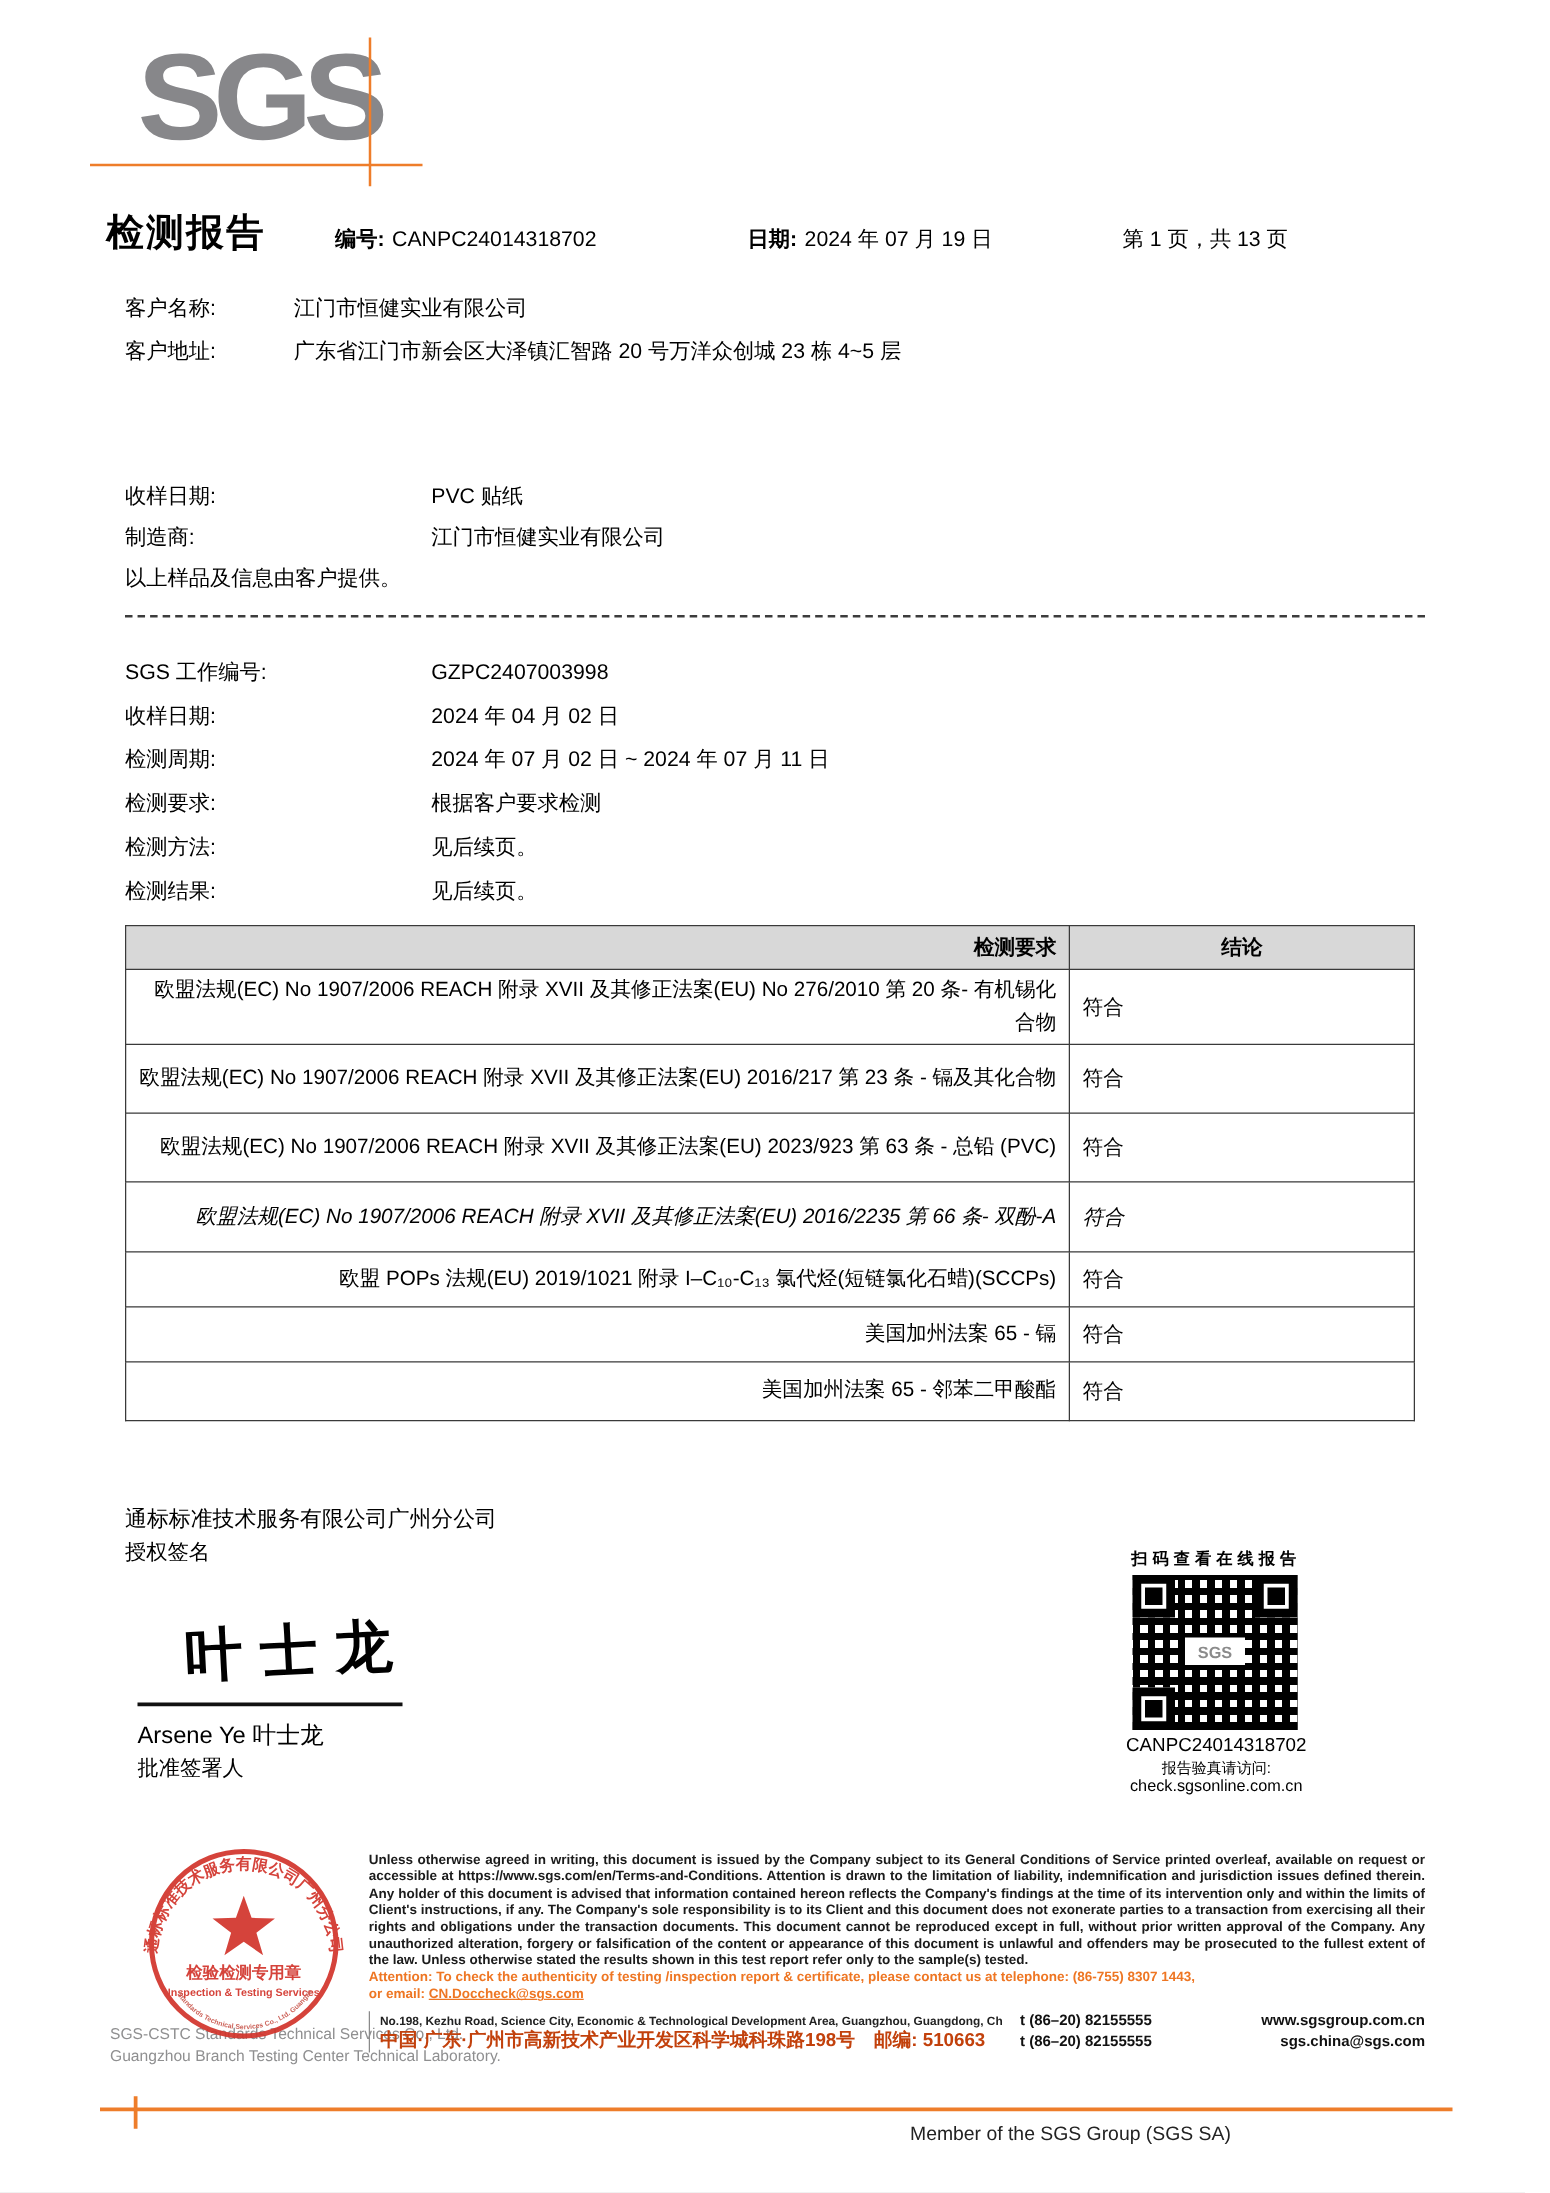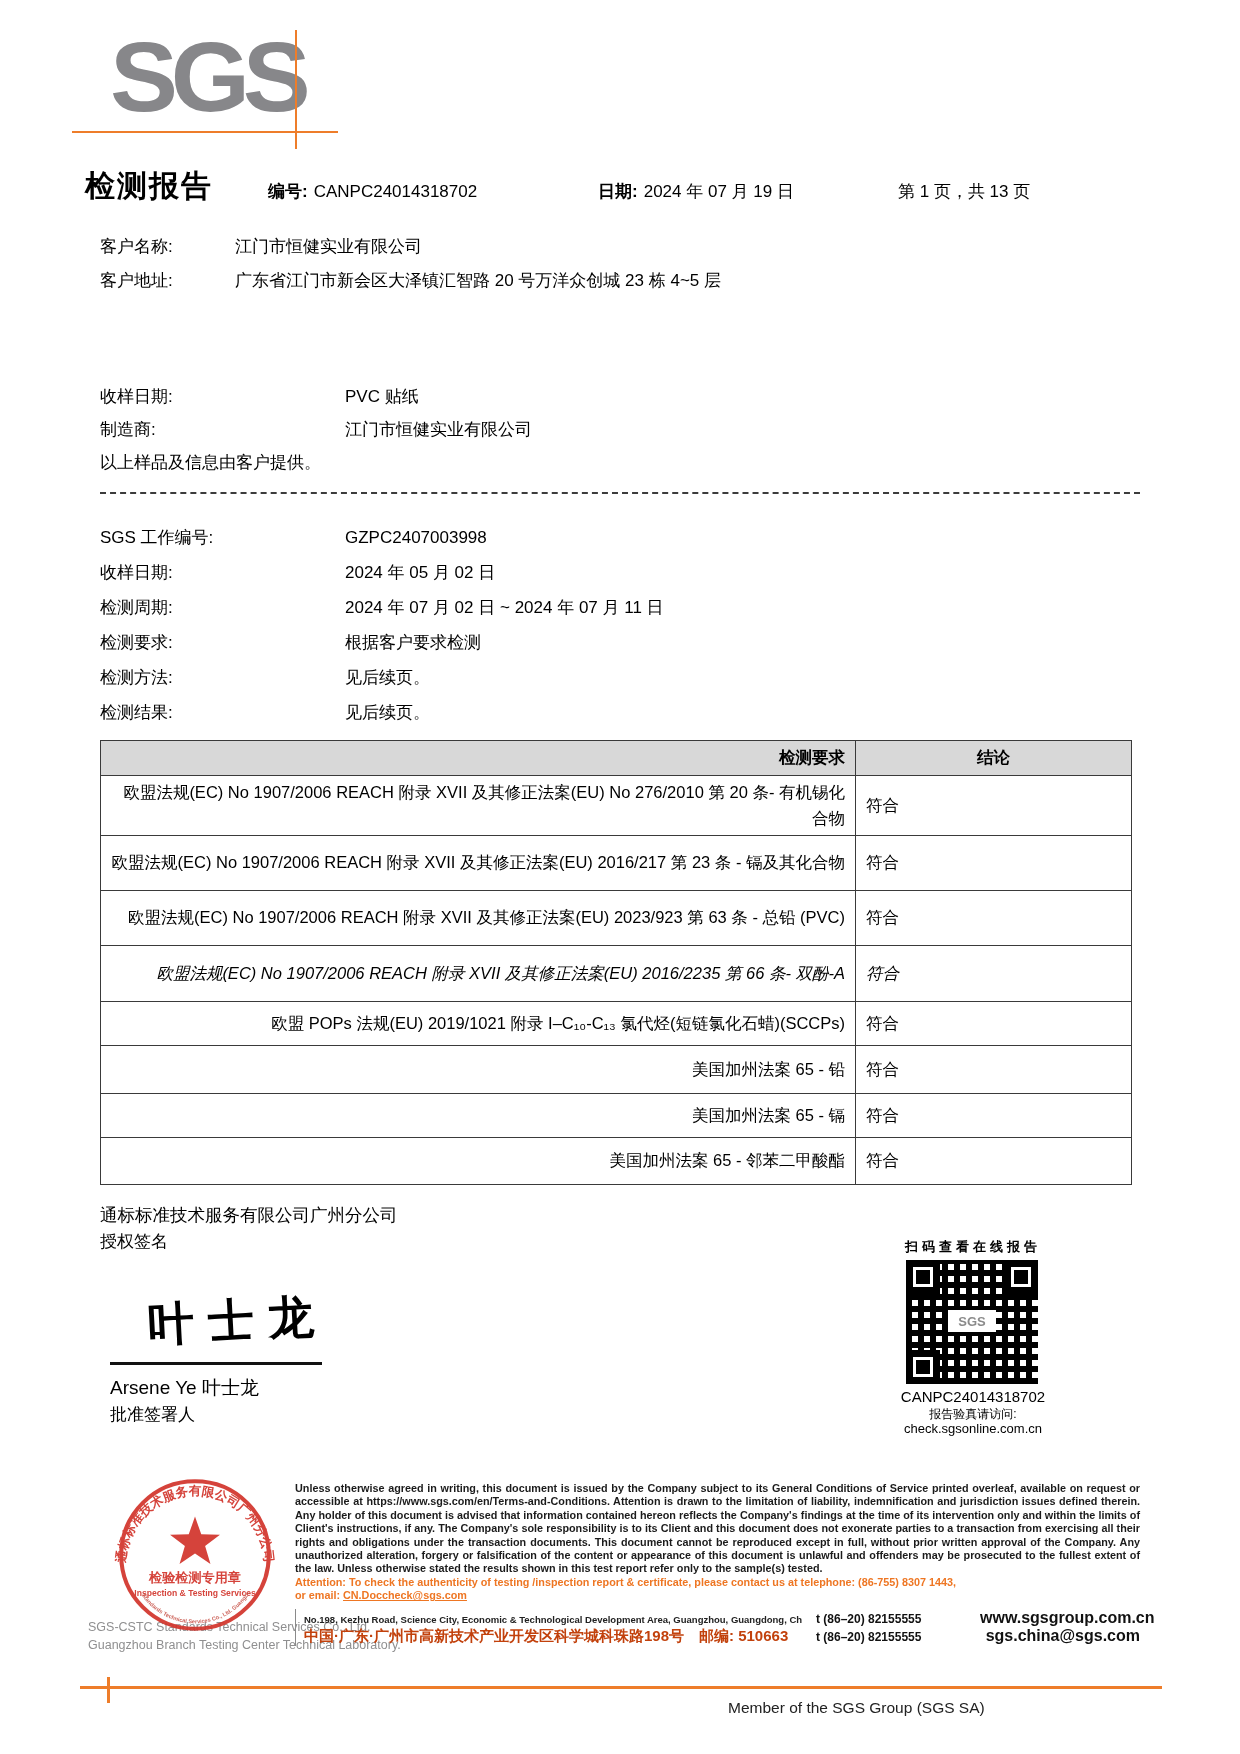--- a/index.html
+++ b/index.html
@@ -48,21 +48,21 @@
   .stamp{position:absolute;left:104px;top:1464px;width:182px;height:182px;opacity:.92;}
   .footer-right{position:absolute;left:295px;top:1482px;width:845px;}
   .legal{font-size:10.8px;line-height:13.4px;font-weight:700;color:#1b1b1b;text-align:justify;margin:0;}
   .attn{font-size:10.8px;line-height:13.4px;font-weight:700;color:#ee7623;margin:0;}
   .attn a,.u{color:#ee7623;text-decoration:underline;}
   .addr-block{margin-top:6px;border-left:1.5px solid #8a8a8a;padding-left:8px;}
   .addr-row{display:flex;align-items:baseline;gap:14px;}
   .addr-en{flex:1;font-size:9.5px;font-weight:700;color:#222;white-space:nowrap;overflow:hidden;}
   .addr-cn{flex:1;font-size:15px;font-weight:700;color:#c2410c;white-space:nowrap;overflow:hidden;}
   .addr-tel{width:150px;font-size:12px;font-weight:700;color:#111;white-space:nowrap;}
-  .addr-site{width:160px;font-size:16px;font-weight:700;color:#111;text-align:right;white-space:nowrap;}
+  .addr-site{width:160px;font-size:12px;font-weight:700;color:#111;text-align:right;white-space:nowrap;}
   .bottom-rule{position:absolute;left:80px;top:1686px;width:1082px;height:2.5px;background:#ee7d2a;}
   .bottom-tick{position:absolute;left:107px;top:1677px;width:2.5px;height:26px;background:#ee7d2a;}
   .member{position:absolute;left:728px;top:1699px;font-size:15.5px;color:#222;}
 </style>
 </head>
 <body>
 
 <div class="page">
 
   <div class="sgs-logo">SGS</div>
@@ -87,21 +87,21 @@
   <div class="abs fs17" style="left:345px;top:386px;">PVC 贴纸</div>
   <div class="abs fs17" style="left:100px;top:419px;">制造商:</div>
   <div class="abs fs17" style="left:345px;top:419px;">江门市恒健实业有限公司</div>
   <div class="abs fs17" style="left:100px;top:452px;">以上样品及信息由客户提供。</div>
 
   <div class="dashes"></div>
 
   <div class="abs fs17" style="left:100px;top:527px;">SGS 工作编号:</div>
   <div class="abs fs17" style="left:345px;top:527px;">GZPC2407003998</div>
   <div class="abs fs17" style="left:100px;top:562px;">收样日期:</div>
-  <div class="abs fs17" style="left:345px;top:562px;">2024 年 05 月 02 日</div>
+  <div class="abs fs17" style="left:345px;top:562px;">2024 年 04 月 02 日</div>
   <div class="abs fs17" style="left:100px;top:597px;">检测周期:</div>
   <div class="abs fs17" style="left:345px;top:597px;">2024 年 07 月 02 日 ~ 2024 年 07 月 11 日</div>
   <div class="abs fs17" style="left:100px;top:632px;">检测要求:</div>
   <div class="abs fs17" style="left:345px;top:632px;">根据客户要求检测</div>
   <div class="abs fs17" style="left:100px;top:667px;">检测方法:</div>
   <div class="abs fs17" style="left:345px;top:667px;">见后续页。</div>
   <div class="abs fs17" style="left:100px;top:702px;">检测结果:</div>
   <div class="abs fs17" style="left:345px;top:702px;">见后续页。</div>
 
   <table class="rtable">
@@ -121,24 +121,20 @@
     <tr style="height:55px;">
       <td class="c1">欧盟法规(EC) No 1907/2006 REACH 附录 XVII 及其修正法案(EU) 2023/923 第 63 条 - 总铅 (PVC)</td>
       <td class="c2">符合</td>
     </tr>
     <tr style="height:56px;font-style:italic;">
       <td class="c1">欧盟法规(EC) No 1907/2006 REACH 附录 XVII 及其修正法案(EU) 2016/2235 第 66 条- 双酚-A</td>
       <td class="c2">符合</td>
     </tr>
     <tr style="height:44px;">
       <td class="c1">欧盟 POPs 法规(EU) 2019/1021 附录 I–C₁₀-C₁₃ 氯代烃(短链氯化石蜡)(SCCPs)</td>
-      <td class="c2">符合</td>
-    </tr>
-    <tr style="height:48px;">
-      <td class="c1">美国加州法案 65 - 铅</td>
       <td class="c2">符合</td>
     </tr>
     <tr style="height:44px;">
       <td class="c1">美国加州法案 65 - 镉</td>
       <td class="c2">符合</td>
     </tr>
     <tr style="height:47px;">
       <td class="c1">美国加州法案 65 - 邻苯二甲酸酯</td>
       <td class="c2">符合</td>
     </tr>

